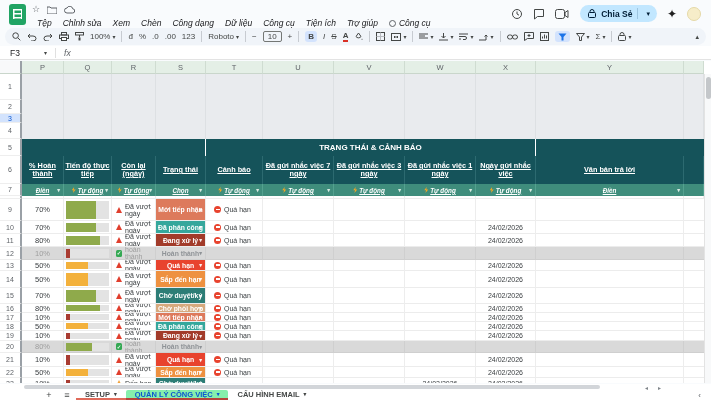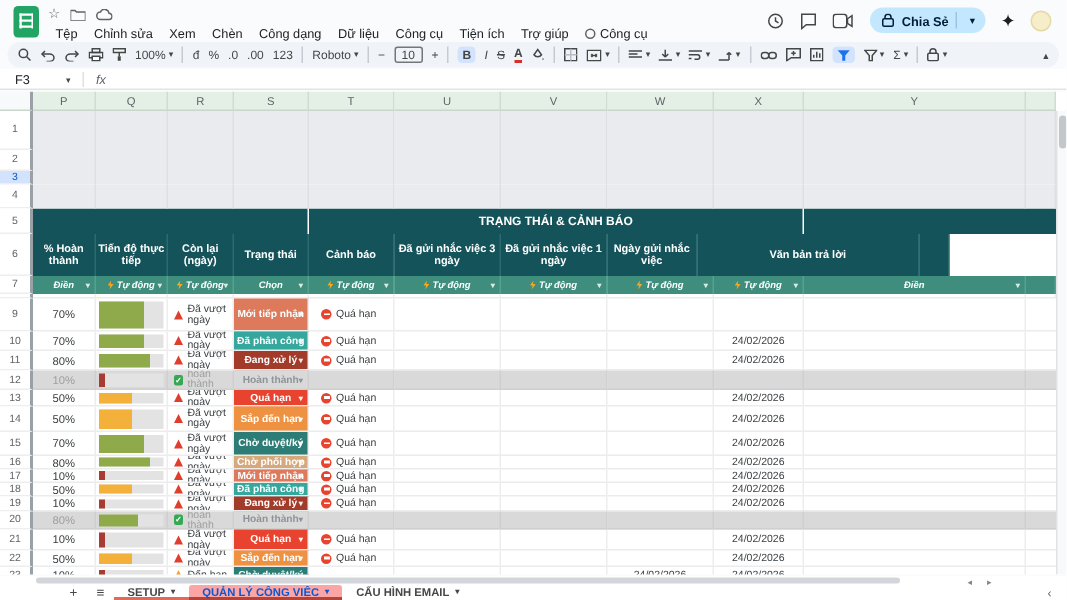--- a/index.html
+++ b/index.html
@@ -13,21 +13,21 @@
       linear-gradient(#fff,#fff) 0 0/9px 1.5px no-repeat,
       linear-gradient(#fff,#fff) 0 4px/9px 1.5px no-repeat,
       linear-gradient(#fff,#fff) 0 8px/9px 1.5px no-repeat,
       linear-gradient(#fff,#fff) 0 0/1.5px 10px no-repeat,
       linear-gradient(#fff,#fff) 7.5px 0/1.5px 10px no-repeat; }
   .tcol { display:flex; flex-direction:column; min-width:0; }
   .trow1 { display:flex; align-items:center; height:15px; margin-top:2px; gap:7px; }
   .doc-title { font-size:10.5px; color:#202124; white-space:nowrap; }
   .ticon { font-size:9px; color:#5f6368; line-height:1; cursor:pointer; }
   .ticon svg { display:block; }
-  .menubar { display:flex; align-items:flex-start; height:12px; gap:1px; }
+  .menubar { display:flex; align-items:center; height:12px; gap:1px;font-style:italic; }
   .menu-item { font-size:8.5px; color:#202124; padding:0 5px; border-radius:4px; cursor:pointer; white-space:nowrap; display:flex; align-items:center; gap:3px; }
   .addon-dot { width:7px; height:7px; border:1.2px solid #5f6368; border-radius:50%; display:inline-block; }
   .tright { margin-left:auto; display:flex; align-items:center; gap:10px; padding:5px 10px 0 0; }
   .tr-ic { color:#444746; }
   .tr-ic svg { display:block; }
   .share-pill { display:flex; align-items:center; background:#c2e7ff; border-radius:9px; height:17px; padding:0 4px 0 8px; gap:5px; cursor:pointer; }
   .share-pill .lab { font-size:8.5px; color:#001d35; font-weight:bold; }
   .share-pill .sep { width:1px; height:11px; background:#9dc5e0; }
   .share-pill .car { font-size:7px; color:#001d35; padding:0 3px; }
   .gem { font-size:12px; color:#1f1f1f; }
@@ -61,21 +61,21 @@
   .colhdr { background:#e4efe6; border-right:1px solid #cfdcd1; border-bottom:1px solid #c9d6cb; font-size:7.5px; color:#5f6368; text-align:center; line-height:13px; flex:0 0 auto; cursor:pointer; }
   .vscroll { position:absolute; right:0; top:13px; width:7px; height:309px; background:#f8f9fa; border-left:1px solid #e3e3e3; }
   .vthumb { position:absolute; left:1px; top:3px; width:5px; height:22px; background:#c4c7ca; border-radius:3px; }
 
   .sheet-rows { position:absolute; left:0; top:13px; width:704px; }
   .srow { display:flex; }
   .gut { width:22px; flex:0 0 auto; background:#fff; border-right:2px solid #9aa0a6; border-bottom:1px solid #eee; font-size:7px; color:#5f6368; text-align:center; display:flex; align-items:center; justify-content:center; }
   .gut.sel { background:#d3e3fd; color:#0b57d0; }
   .cell { flex:0 0 auto; border-right:1px solid #ededed; border-bottom:1px solid #ececec; display:flex; align-items:center; justify-content:center; overflow:hidden; font-size:7.5px; color:#3c4043; position:relative; }
   .topzone .cell { background:#e9ebee; border-right:1px solid #dde0e3; border-bottom:none; }
-  .band .cell, .hdr6 .cell, .r7 .cell { border-bottom:none; }
+  .band .cell, .hdr6 .cell, .r7 .cell { border-bottom:none;text-decoration:underline; }
 
   .band-seg { background:#15535a; border-right:1px solid #fff; color:#fff; font-weight:bold; font-size:8px; display:flex; align-items:center; justify-content:center; flex:0 0 auto; }
   .hdr6 .cell { background:#15535a; border-right:1px solid #2c6a70; color:#fff; font-weight:bold; font-size:7.3px; text-align:center; line-height:1.1; padding:0 1px; }
   .r7 .cell { background:#3f8d7c; border-right:1px solid #54a18f; color:#fff; font-size:6.3px; font-style:italic; font-weight:bold; justify-content:center; gap:2px; }
   .r7 .car { position:absolute; right:3px; font-style:normal; font-size:5.5px; color:#d8eae2; }
   .bolt { width:4px; height:6px; background:#f5a623; clip-path:polygon(60% 0,0 55%,45% 55%,30% 100%,100% 40%,52% 40%); display:inline-block; }
 
   .rowdone .cell { background:#d9d9d9; color:#9e9e9e; border-right-color:#cfcfcf; border-bottom-color:#cfcfcf; }
 
   .pct { font-size:7.5px; }
@@ -102,21 +102,21 @@
   .hscroll { position:absolute; top:384px; left:0; width:711px; height:6px; background:#fff; }
   .hthumb { position:absolute; left:24px; top:1px; width:576px; height:4px; background:#d2d5d9; border-radius:2px; }
   .harr { position:absolute; top:0; font-size:6px; color:#80868b; cursor:pointer; }
 
   .tabbar { position:absolute; top:390px; left:0; width:711px; height:10px; background:#fff; display:flex; align-items:stretch; font-size:7.5px; }
   .tb-plus, .tb-menu { width:18px; display:flex; align-items:center; justify-content:center; color:#444746; font-size:9px; cursor:pointer; }
   .tb-plus { margin-left:40px; }
   .sheettab { display:flex; align-items:center; gap:4px; padding:0 9px; font-weight:bold; color:#444746; cursor:pointer; border-bottom:2px solid transparent; white-space:nowrap; }
   .sheettab .car { font-size:5.5px; }
   .sheettab.ul-red { border-bottom-color:#e06a5a; }
-  .sheettab.active { background:#fca5a5; color:#0b57d0; border-radius:2px 2px 0 0; border-bottom-color:#b6433a; }
+  .sheettab.active { background:#86efac; color:#0b57d0; border-radius:2px 2px 0 0; border-bottom-color:#b6433a; }
   .tab-collapse { margin-left:auto; padding-right:10px; display:flex; align-items:center; color:#5f6368; font-size:8px; }
 </style>
 </head>
 <body>
 
 <header class="titlebar">
   <div class="logo"></div>
   <div class="tcol">
     <div class="trow1">
       <span class="ticon">☆</span>
@@ -430,20 +430,21 @@
         <div class="band-seg" style="width: 330px; height: 17px;">TRẠNG THÁI &amp; CẢNH BÁO</div>
         <div class="band-seg" style="width: 168px; height: 17px; border-right: none;"></div>
       </div>
       <div class="srow hdr6">
         <div class="gut" style="height: 28px;">6</div>
         <div class="cell" style="width: 42px; height: 28px;">% Hoàn thành</div>
         <div class="cell" style="width: 48px; height: 28px;">Tiến độ thực tiếp</div>
         <div class="cell" style="width: 44px; height: 28px;">Còn lại (ngày)</div>
         <div class="cell" style="width: 50px; height: 28px;">Trạng thái</div>
         <div class="cell" style="width: 57px; height: 28px;">Cảnh báo</div>
+        <div class="cell" style="width: 71px; height: 28px;">Đã gửi nhắc việc 7 ngày</div>
         <div class="cell" style="width: 71px; height: 28px;">Đã gửi nhắc việc 3 ngày</div>
         <div class="cell" style="width: 71px; height: 28px;">Đã gửi nhắc việc 1 ngày</div>
         <div class="cell" style="width: 60px; height: 28px;">Ngày gửi nhắc việc</div>
         <div class="cell" style="width: 148px; height: 28px;">Văn bản trả lời</div>
         <div class="cell" style="width: 20px; height: 28px;"></div>
       </div>
       <div class="srow r7">
         <div class="gut" style="height: 12px;">7</div>
         <div class="cell" style="width: 42px; height: 12px;">
           <span>Điền</span>

